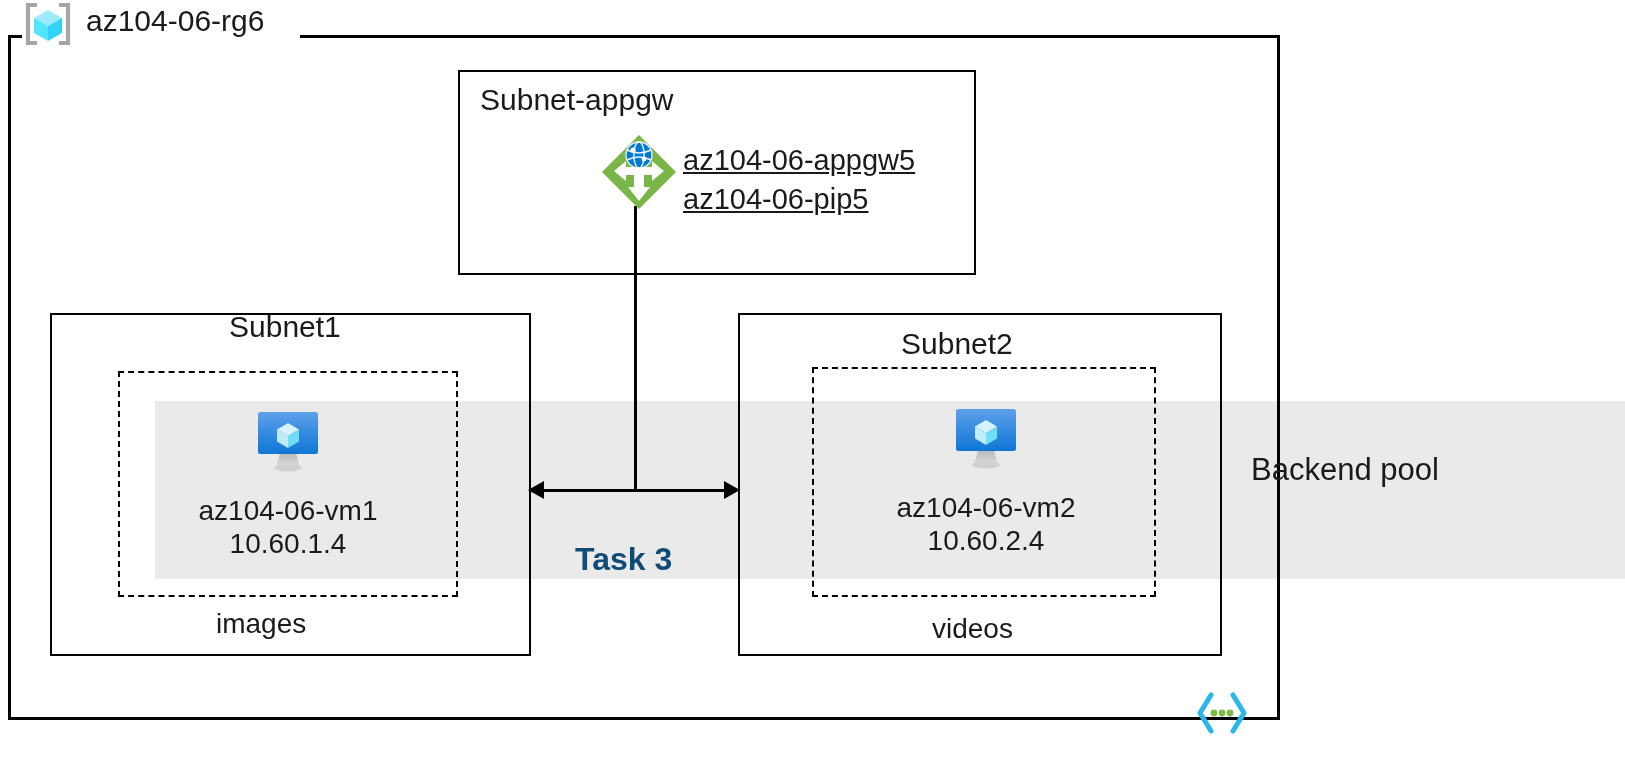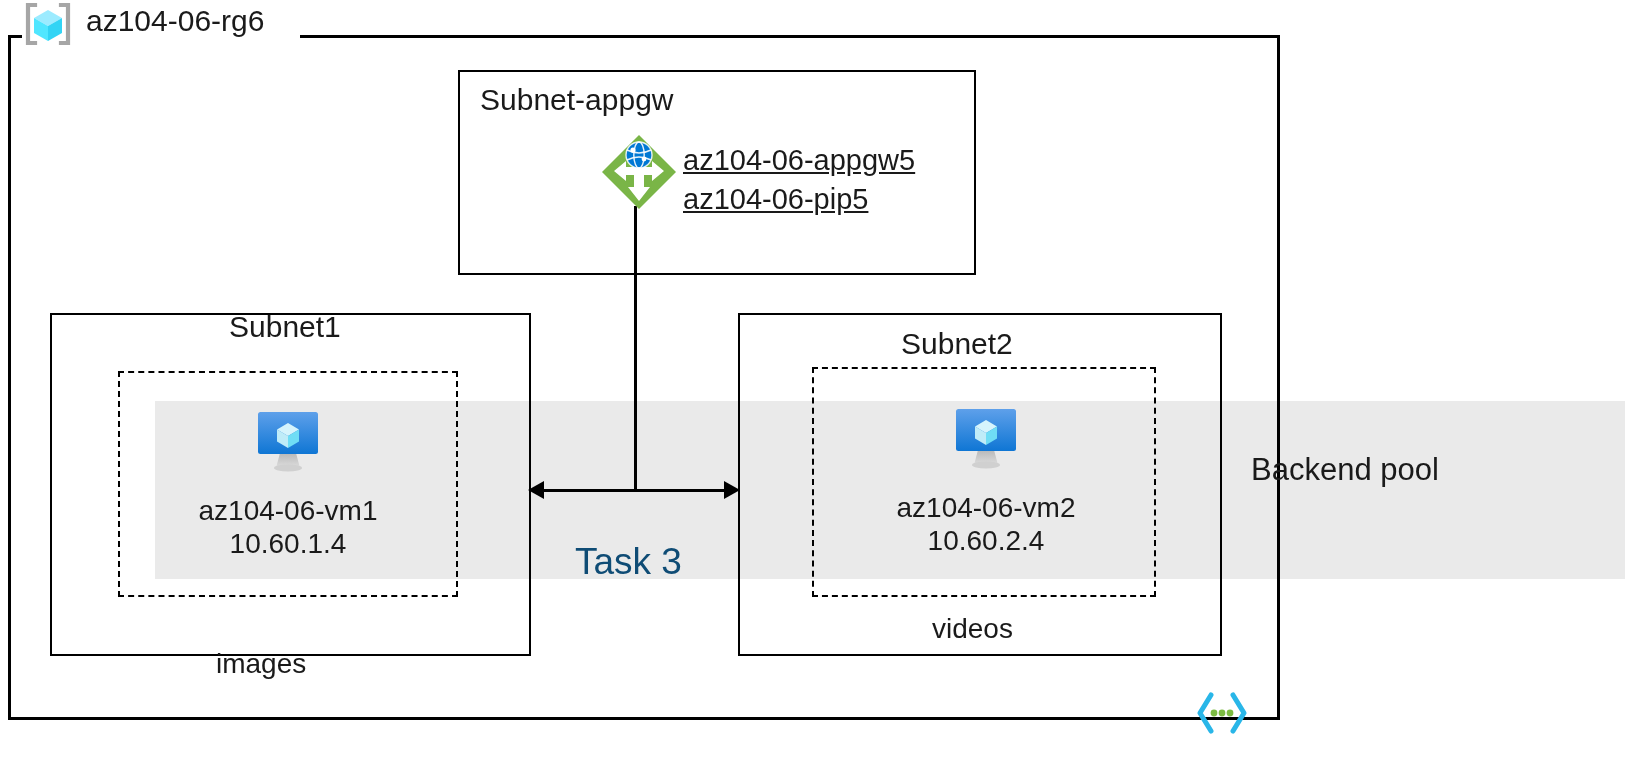--- a/index.html
+++ b/index.html
@@ -122,21 +122,21 @@
   }
 
   
   .backend-name{
     position:absolute;
     font-size:28px;
     color:#1a1a1a;
     white-space:nowrap;
     z-index:4;
   }
-  .bn1{ left:216px; top:608px;margin-top:40px; }
+  .bn1{ left:216px; top:608px; }
   .bn2{ left:932px; top:613px; }
 
   
   .appgw-icon{
     position:absolute;left:600px;top:133px;width:78px;height:78px;z-index:5;
   }
   .appgw-labels{
     position:absolute;left:683px;top:141px;z-index:5;text-decoration:underline;
   }
   .appgw-line1,.appgw-line2{
@@ -156,21 +156,21 @@
     border-right:16px solid #000;z-index:4;
   }
   .arrow-right{
     position:absolute;left:724px;top:481px;width:0;height:0;
     border-top:9px solid transparent;border-bottom:9px solid transparent;
     border-left:16px solid #000;z-index:4;
   }
 
   .task-label{
     position:absolute;left:575px;top:541px;
-    font-size:37px;font-weight:normal;color:#0F4C75;
+    font-size:32px;font-weight:bold;color:#0F4C75;
     white-space:nowrap;z-index:5;
   }
 
   
   .code-icon{
     position:absolute;left:1196px;top:692px;width:52px;height:42px;z-index:6;
   }
 </style>
 </head>
 <body>

